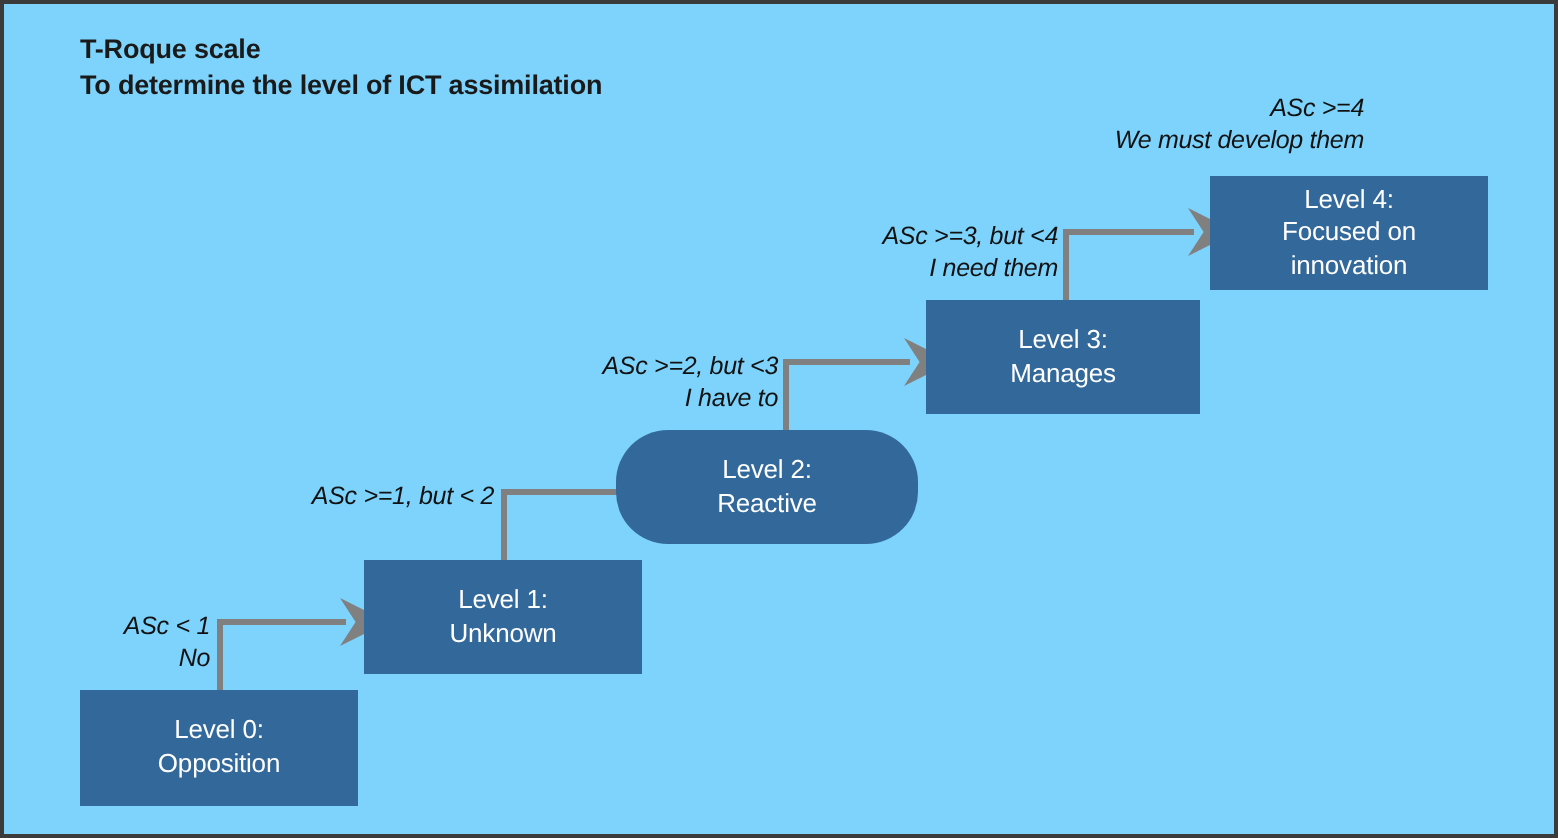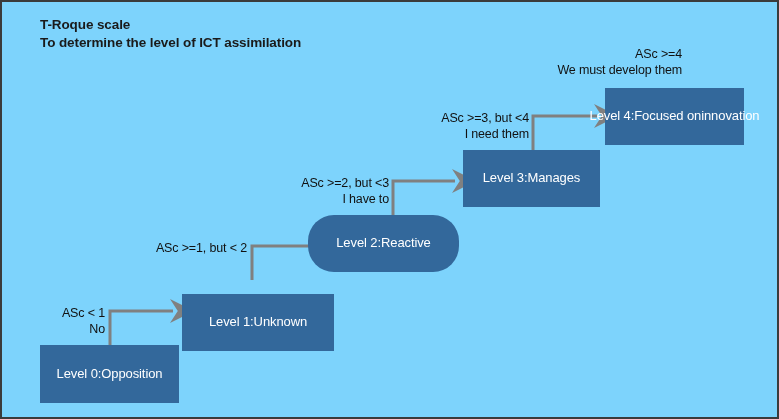--- a/index.html
+++ b/index.html
@@ -36,38 +36,39 @@
     font-weight: bold;
     color: #1a1a1a;
     letter-spacing: -0.1px;
   }
   .stage-box {
     position: absolute;
     box-sizing: border-box;
     background: #33689b;
     color: #ffffff;
     display: flex;
+    flex-direction: column;
     align-items: center;
     justify-content: center;
     font-size: 13px;
     line-height: 1.28;
     text-align: center;
     letter-spacing: -0.1px;
   }
   .stage-box .bl { display: block; white-space: nowrap; }
   .edge-label {
     position: absolute;
     font-size: 12.5px;
     color: #111111;
     text-align: right;
     line-height: 1.3;
     white-space: nowrap;
     letter-spacing: -0.15px;
   }
-  .edge-label .bl { display: block; }
+  .edge-label .bl { display: block; font-style: italic; }
   svg.connectors {
     position: absolute;
     left: 0;
     top: 0;
     width: 779px;
     height: 419px;
     pointer-events: none;
   }
 </style>
 </head>
@@ -94,21 +95,21 @@
     <path d="M391,213 L391,179 L453,179" fill="none" stroke="#808080" stroke-width="3" marker-end="url(#ah)"></path>
 
     <path d="M531,148 L531,114 L595,114" fill="none" stroke="#808080" stroke-width="3" marker-end="url(#ah)"></path>
   </svg>
 
   <div class="stage-box" style="left:38px; top:343px; width:139px; height:58px;">
     <span class="bl">Level 0:</span>
     <span class="bl">Opposition</span>
   </div>
 
-  <div class="stage-box" style="left:180px; top:292px; width:152px; height:57px;">
+  <div class="stage-box" style="left:180px; top:278px; width:139px; height:57px;">
     <span class="bl">Level 1:</span>
     <span class="bl">Unknown</span>
   </div>
 
   <div class="stage-box" style="left:306px; top:213px; width:151px; height:57px;border-radius:26px;">
     <span class="bl">Level 2:</span>
     <span class="bl">Reactive</span>
   </div>
 
   <div class="stage-box" style="left:461px; top:148px; width:137px; height:57px;">

